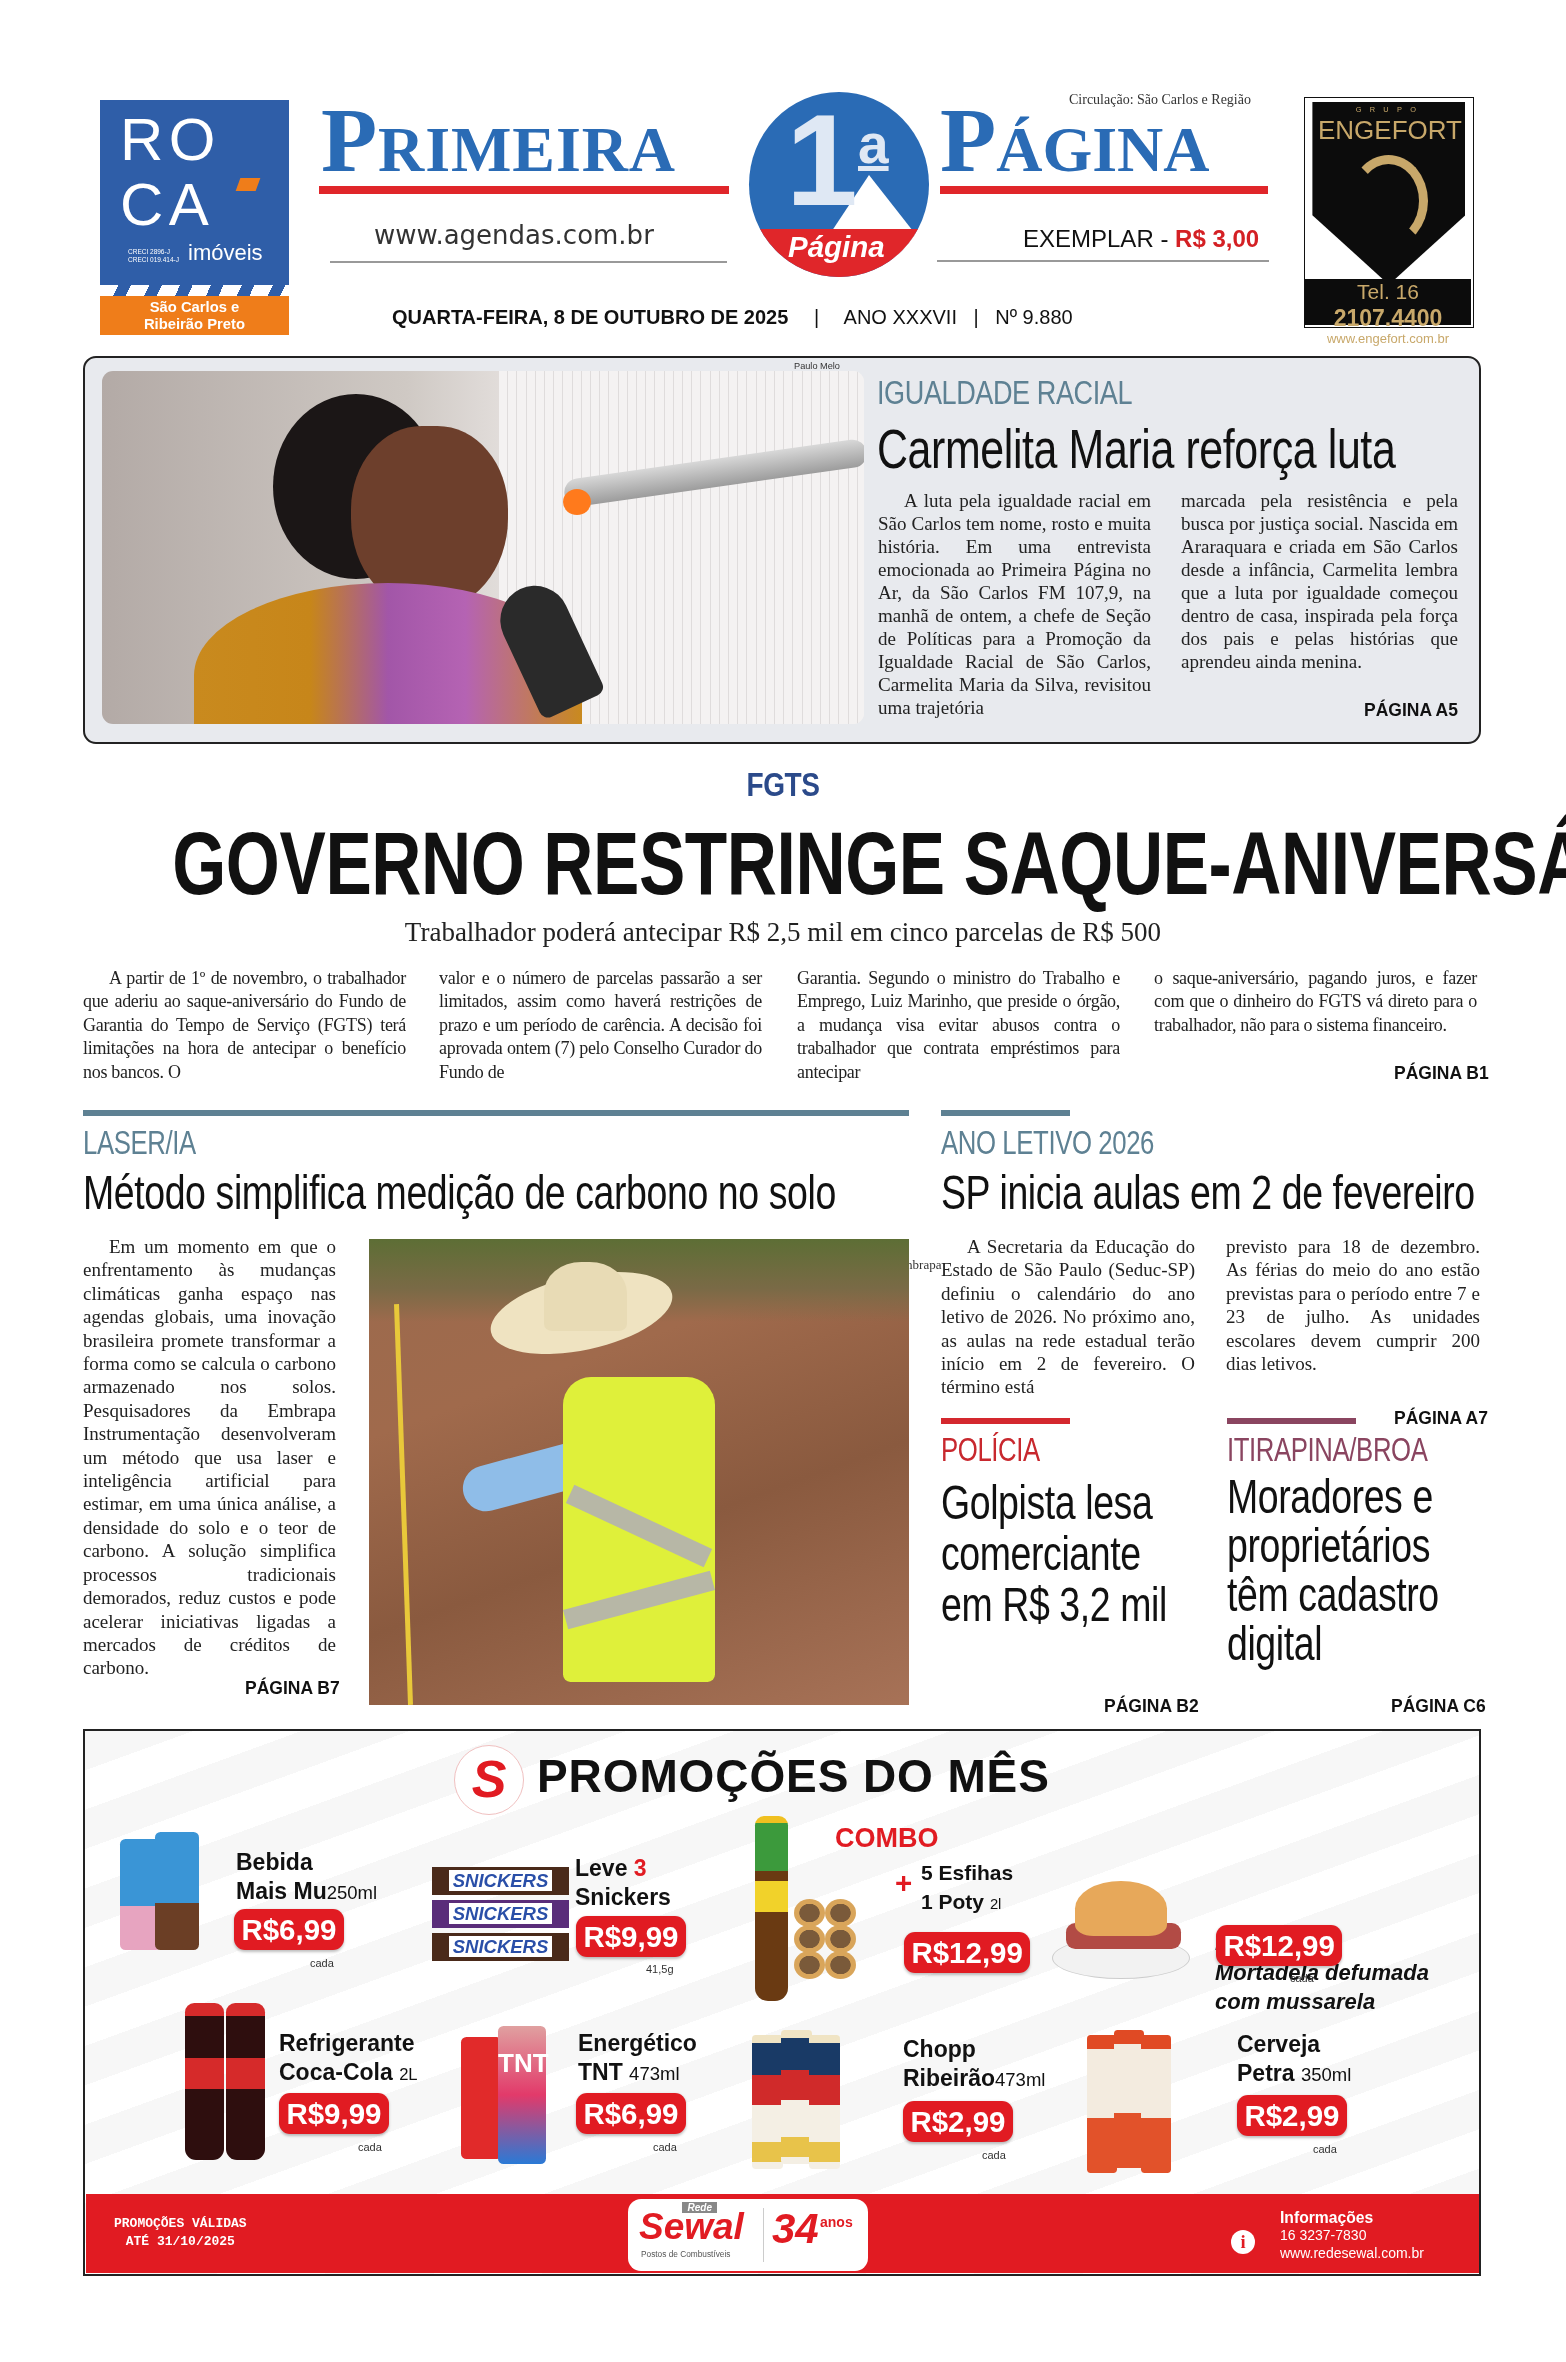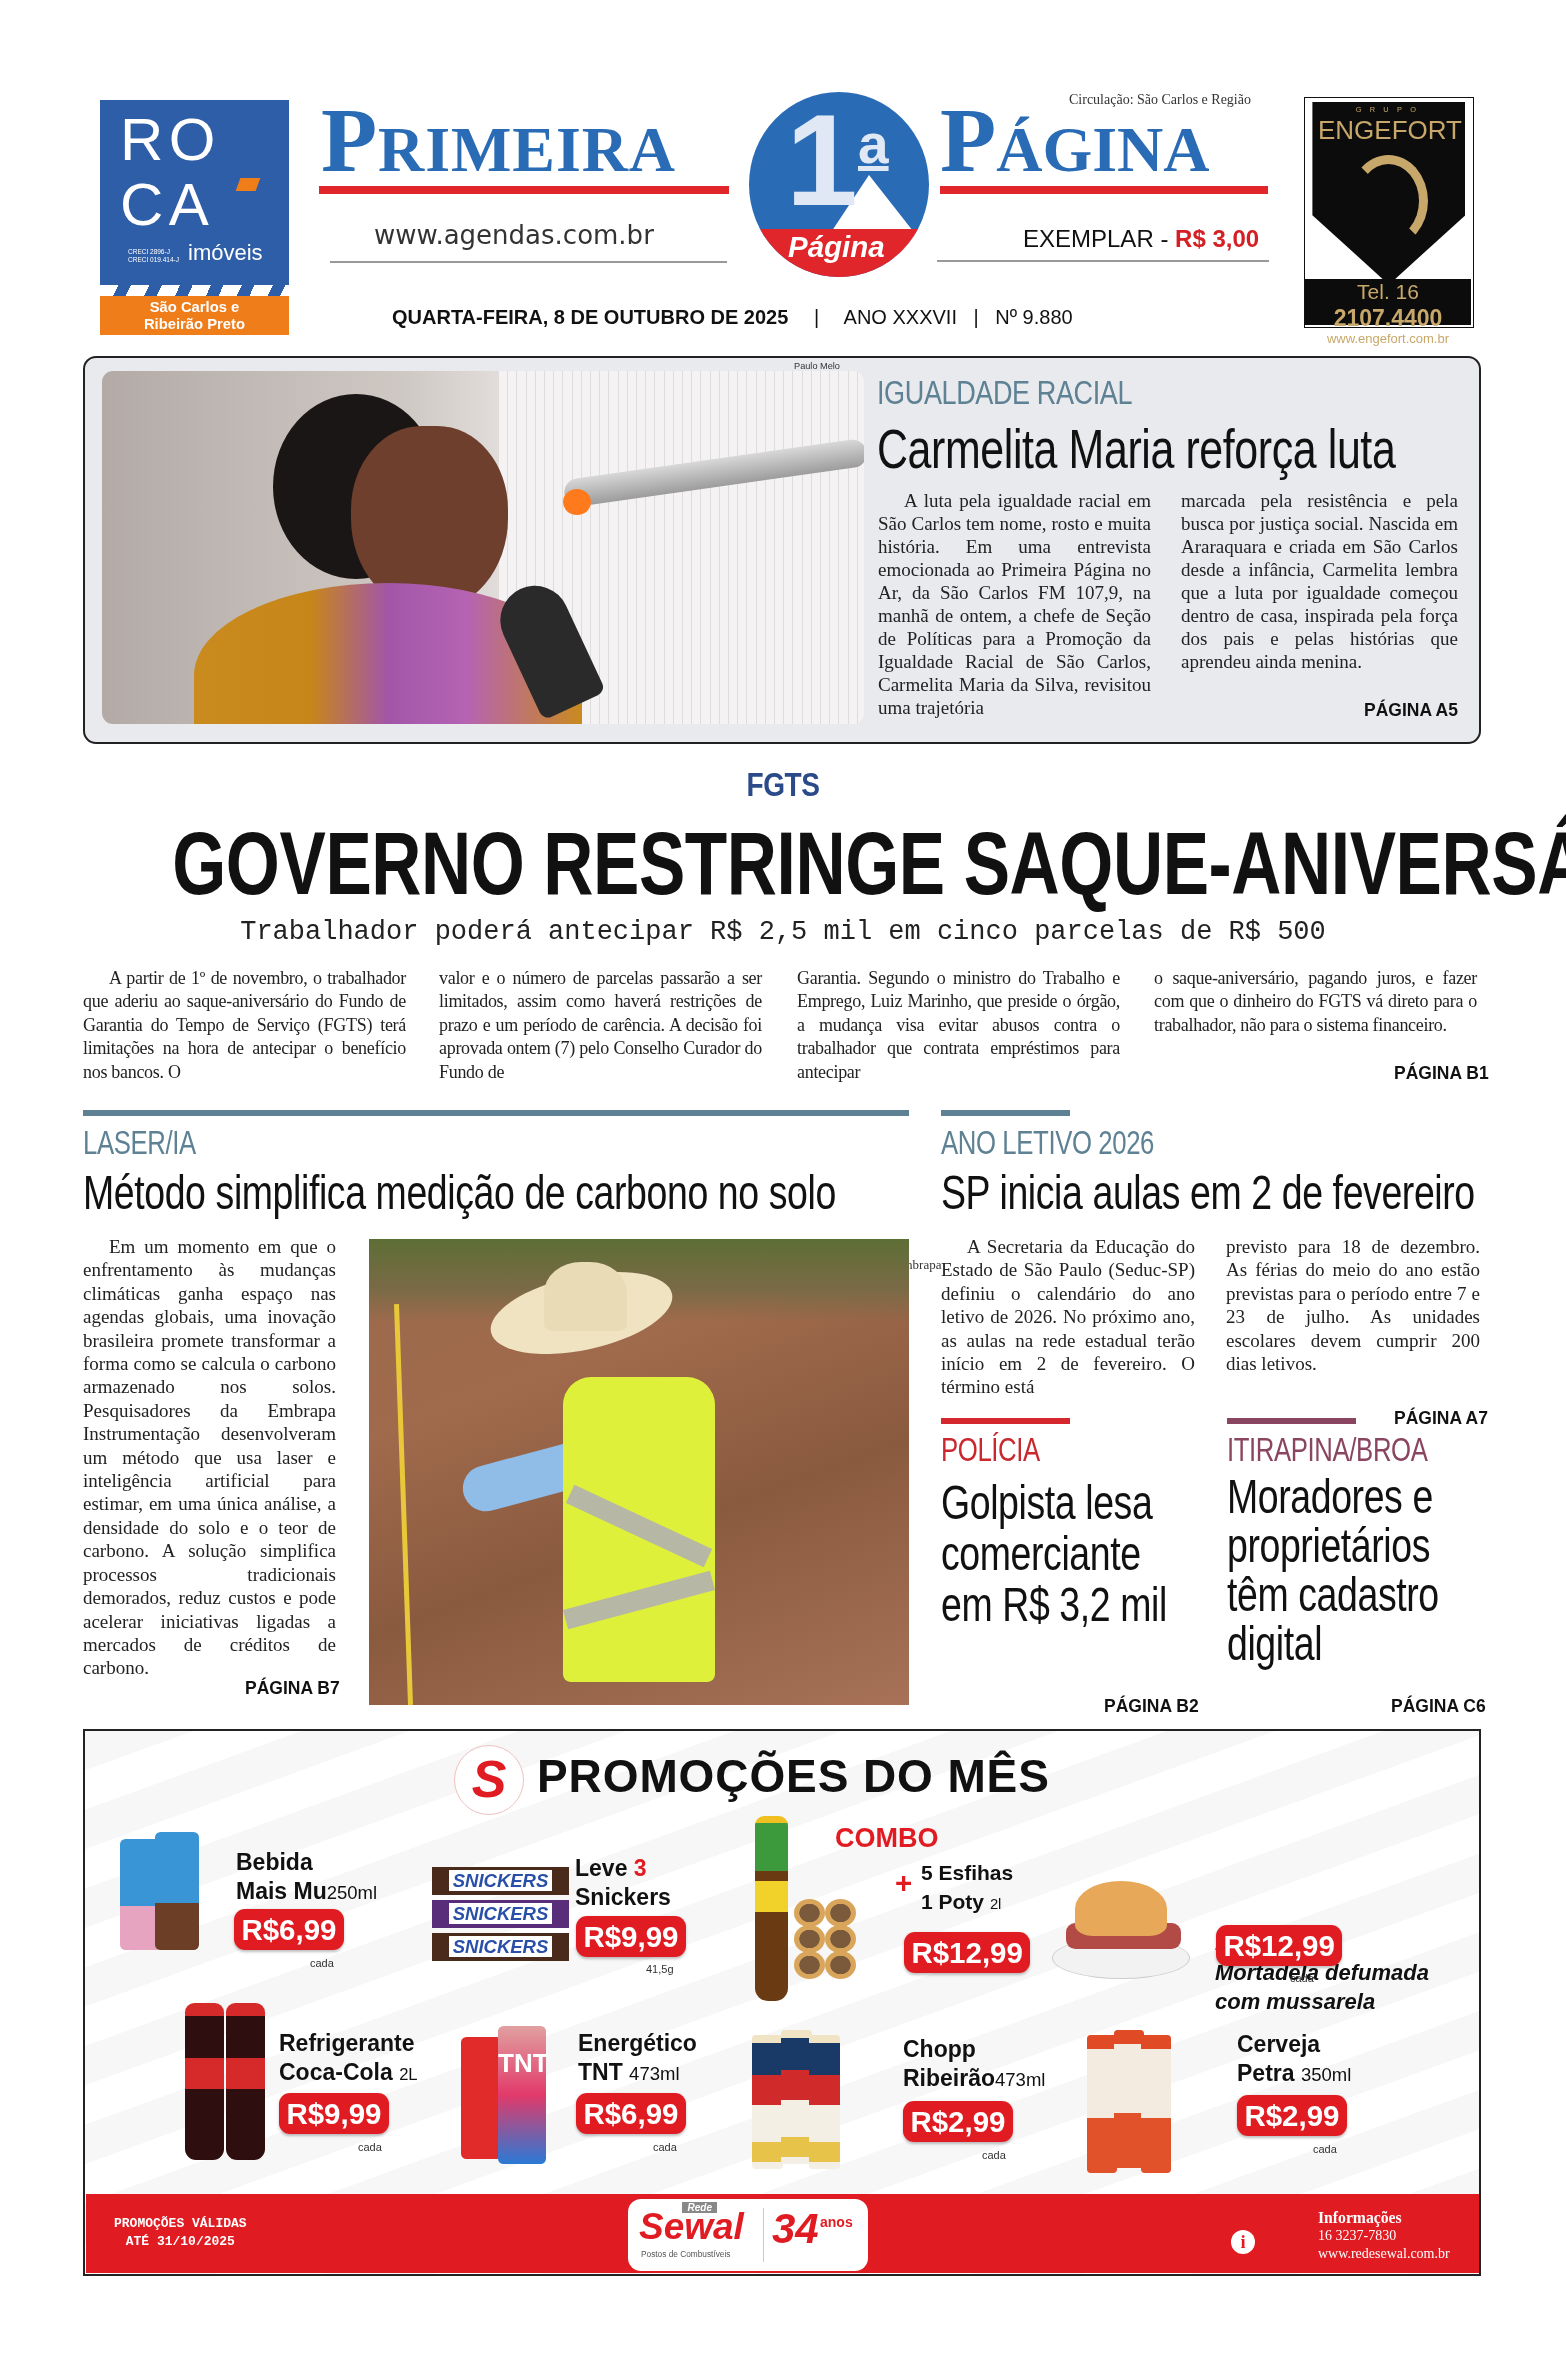--- a/index.html
+++ b/index.html
@@ -67,21 +67,21 @@
   .bodytext { font-family: "Liberation Serif", serif; font-size: 19px; line-height: 23px; text-align: justify; color: #222; }
   .bodytext .indent { display: inline-block; width: 26px; }
   #top-col1 { left: 878px; top: 489px; width: 273px; }
   #top-col2 { left: 1181px; top: 489px; width: 277px; }
   .pagref { font-family: "Liberation Sans", sans-serif; font-weight: bold; font-size: 17.5px; color: #111; }
   #top-pagref { left: 1364px; top: 700px; }
 
   
   #fgts-kicker { left: 0; width: 1566px; text-align: center; top: 766px; font-size: 33px; font-weight: bold; color: #2b4a8a; transform: scaleX(0.85); }
   #fgts-headline { left: 0; width: 1566px; text-align: center; top: 812px; font-size: 89px; font-weight: bold; color: #111; transform: scaleX(0.78); white-space: nowrap; }
-  #fgts-sub { left: 0; width: 1566px; text-align: center; top: 917px; font-size: 27px; color: #222; font-family: Liberation Mono, monospace; }
+  #fgts-sub { left: 0; width: 1566px; text-align: center; top: 917px; font-size: 27px; color: #222; font-family: Liberation Serif, serif; }
   .fgts-col { top: 967px; width: 323px; font-size: 18px; line-height: 23.4px; letter-spacing: -0.3px; }
   #fgts-col1 { left: 83px; }
   #fgts-col2 { left: 439px; }
   #fgts-col3 { left: 797px; }
   #fgts-col4 { left: 1154px; }
   #fgts-pagref { left: 1394px; top: 1063px; }
 
   
   .rule { height: 5.5px; }
   #laser-rule { left: 83px; top: 1110px; width: 826px; background: #5e8193; }
@@ -157,21 +157,21 @@
   #ad-footer { left: 86px; top: 2194px; width: 1393px; height: 79px; background: #e11b22; }
   #ad-validity { left: 114px; top: 2215px; font-family: Liberation Mono, monospace; font-weight: bold; font-size: 13px; line-height: 17.5px; color: #fff; text-align: center; }
   #ad-brand { left: 628px; top: 2199px; width: 240px; height: 72px; background: #fff; border-radius: 13px; }
   #ad-brand .sewal { position: absolute; left: 11px; top: 7.4px; font-family: "Liberation Sans", sans-serif; font-weight: bold; font-style: italic; font-size: 37px; color: #e11b22; line-height: 42px; }
   #ad-brand .rede { position: absolute; left: 54px; top: 2.8px; font-family: "Liberation Sans", sans-serif; font-weight: bold; font-style: italic; font-size: 10px; color: #fff; background: #888; padding: 0 5.5px; }
   #ad-brand .postos { position: absolute; left: 13px; top: 50px; font-family: "Liberation Sans", sans-serif; font-size: 8.3px; color: #555; }
   #ad-brand .div { position: absolute; left: 135px; top: 9.2px; width: 0.9px; height: 54px; background: #ccc; }
   #ad-brand .years { position: absolute; left: 144px; top: 5.5px; font-family: "Liberation Sans", sans-serif; font-weight: bold; font-style: italic; font-size: 42px; color: #e11b22; }
   #ad-brand .anos { position: absolute; left: 192px; top: 14.8px; font-family: "Liberation Sans", sans-serif; font-weight: bold; font-size: 14px; color: #e11b22; }
   #ad-info-icon { left: 1231px; top: 2230px; width: 24px; height: 24px; border-radius: 50%; background: #fff; color: #e11b22; text-align: center; line-height: 24px; font-family: "Liberation Serif", serif; font-weight: bold; font-size: 18.5px; }
-  #ad-info { left: 1318px; top: 2208px; font-family: Liberation Serif, serif; color: #fff; }
+  #ad-info { left: 1280px; top: 2208px; font-family: Liberation Sans, sans-serif; color: #fff; }
   #ad-info .h { font-weight: bold; font-size: 15.7px; line-height: 19.4px; }
   #ad-info .l { font-size: 14px; line-height: 17.5px; }
 </style>
 </head>
 <body>
 
 <div id="roca" class="abs">
   <div class="letters">
       <div>RO</div>
       <div>CA</div>

